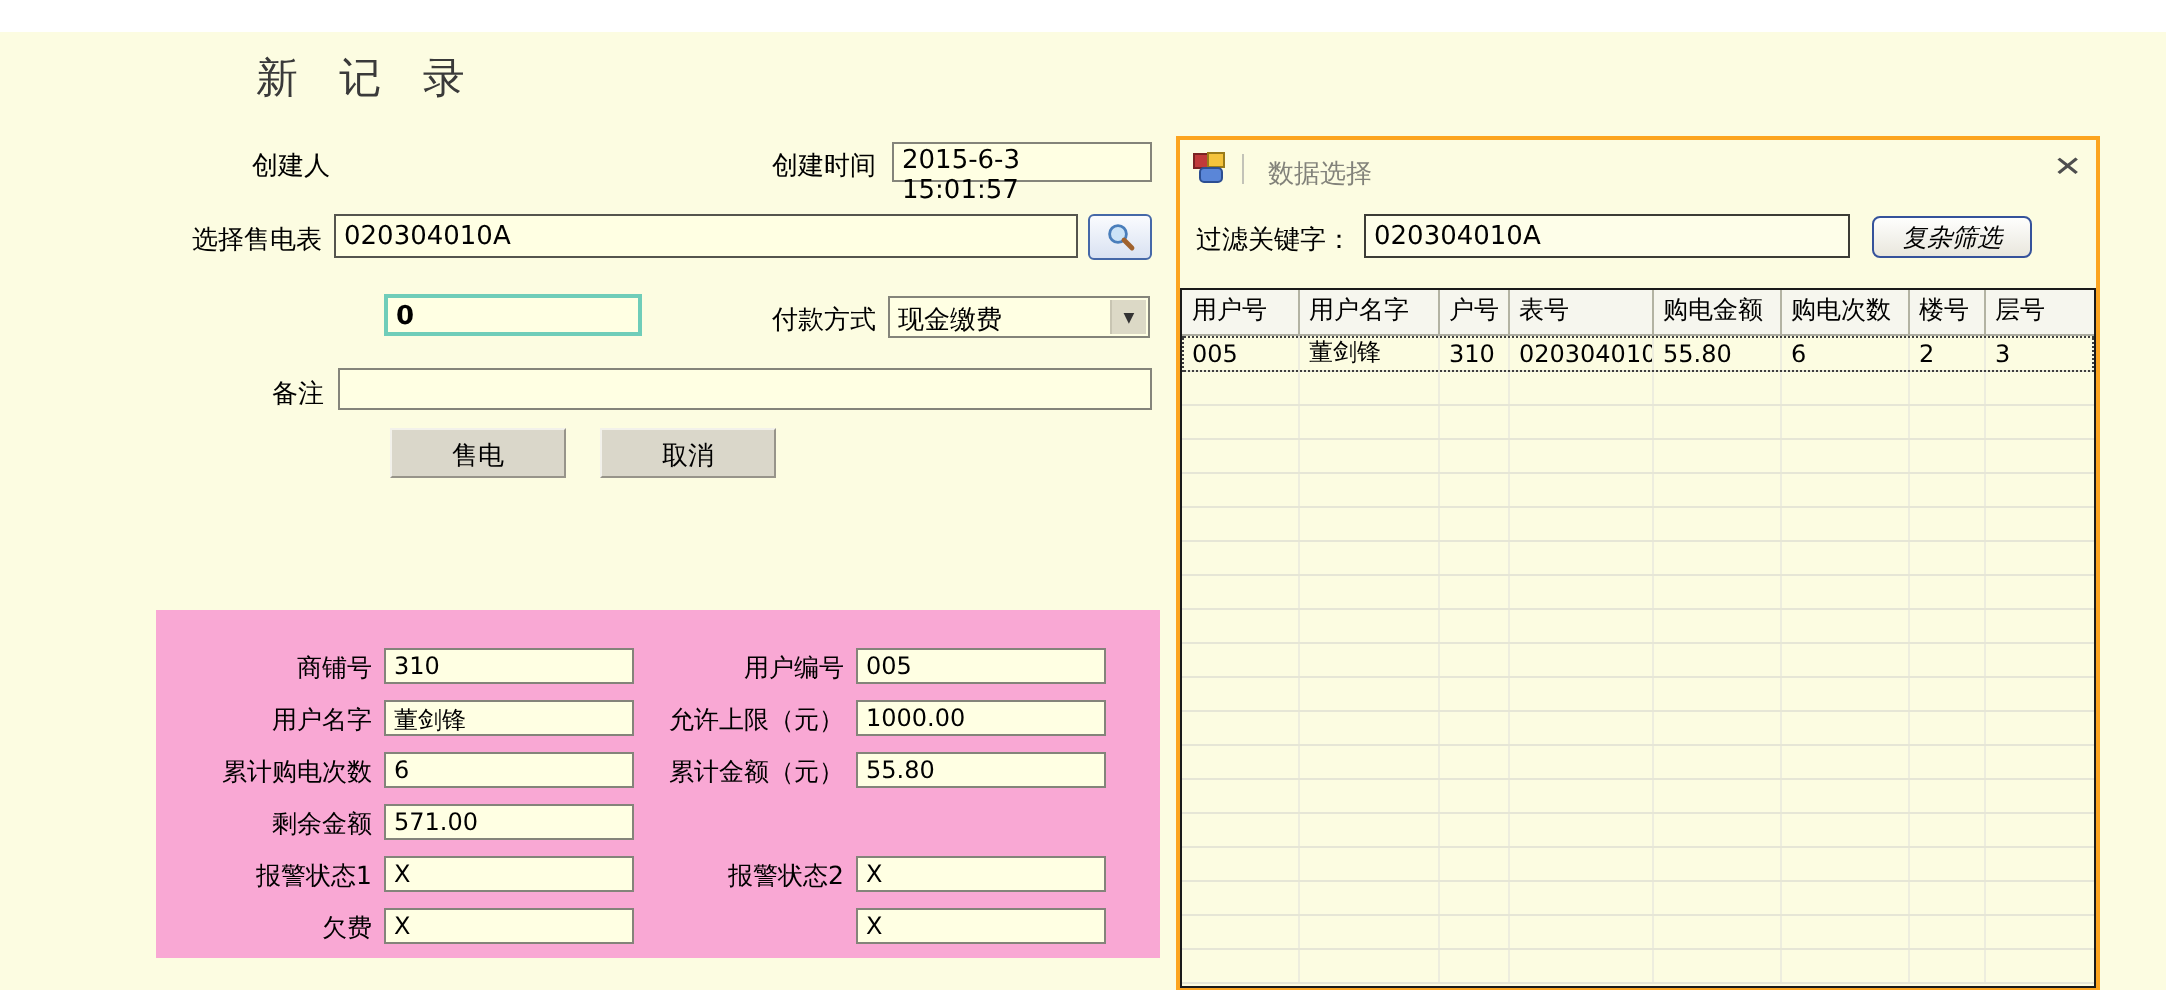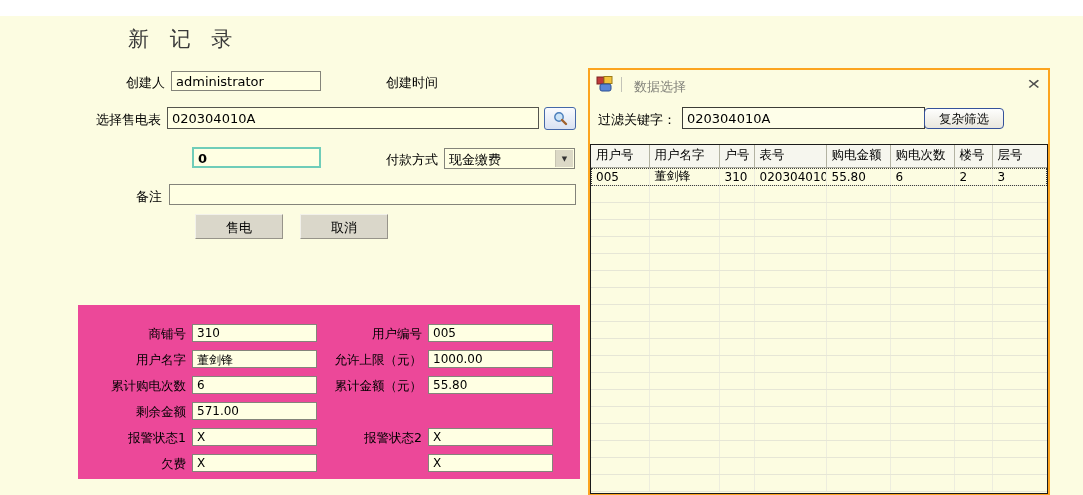--- a/index.html
+++ b/index.html
@@ -45,21 +45,21 @@
   }
   .combo .combo-text { position:absolute; left:4px; top:2px; font-size:13px; }
   .combo .combo-arrow-btn {
     position:absolute; right:1px; top:1px; bottom:1px; width:17px;
     background:#DCD9C6; border-left:1px solid #C8C5B2;
     display:flex; align-items:center; justify-content:center;
   }
   .combo .combo-arrow-btn span { font-size:7px; color:#333; }
   .gray-panel {
     position:absolute; left:78px; top:289px; width:502px; height:174px;
-    background:#ec4899;
+    background:#f9a8d4;
   }
   .sum-lbl { position:absolute; text-align:right; font-size:12.5px; white-space:nowrap; }
   .sum-box {
     position:absolute; box-sizing:border-box; width:125px; height:18px;
     background:#FFFFE3; border:1px solid #84847A;
     font-size:12px; padding:1px 0 0 4px;
   }
   .data-panel {
     position:absolute; left:588px; top:52px; width:462px; height:428px;
     box-sizing:border-box; border:2px solid #FCA41F; background:#FCFCE1;
@@ -90,23 +90,23 @@
   table.grid th:last-child, table.grid td:last-child { border-right:none; }
 </style>
 </head>
 <body>
 
 <div id="screen">
 
   <div class="page-title">新 记 录</div>
 
   <div class="lbl" style="left:55px; top:58px; width:110px;">创建人</div>
-  <input class="tbox" style="left: 171px; top: 55px; width: 150px; height: 20px;" value="administrator">
 
   <div class="lbl" style="left:360px; top:58px; width:78px;">创建时间</div>
+  <div class="tbox" style="left:446px; top:55px; width:130px; height:20px;">2015-6-3 15:01:57</div>
 
   <div class="lbl" style="left:45px; top:95px; width:116px;">选择售电表</div>
   <input class="tbox" style="left: 167px; top: 91px; width: 372px; height: 22px; border-color: rgb(85, 85, 78);" value="020304010A">
   <div class="search-btn" style="left:544px; top:91px; width:32px; height:23px;">
     <span style="display:inline-flex;">
       <svg width="17" height="16" viewBox="0 0 17 16">
         <circle cx="7" cy="6" r="4.2" fill="#CBE3F7" stroke="#4A7EBB" stroke-width="1.4"></circle>
         <line x1="10" y1="9" x2="14" y2="13" stroke="#A0622D" stroke-width="2.4" stroke-linecap="round"></line>
       </svg>
     </span>
@@ -165,21 +165,21 @@
         <rect x="8" y="0.5" width="8" height="7" fill="#F4C33C" stroke="#9A7B18" stroke-width="1"></rect>
         <rect x="4" y="8" width="11" height="7" rx="2" fill="#5A86D8" stroke="#2C4E92" stroke-width="1"></rect>
       </svg>
     </span>
     <div class="panel-sep"></div>
     <div class="panel-title">数据选择</div>
     <div class="close-x">✕</div>
 
     <div class="lbl" style="left:8px; top:41px; width:84px; text-align:left;">过滤关键字：</div>
     <input class="tbox" style="left: 92px; top: 37px; width: 243px; height: 22px; border-color: rgb(60, 60, 54); background: rgb(254, 254, 233);" value="020304010A">
-    <div class="xp-btn" style="left:334px; top:38px; width:80px; height:21px;">复杂筛选</div>
+    <div class="xp-btn" style="left:346px; top:38px; width:80px; height:21px;font-style:italic;">复杂筛选</div>
 
     <div class="grid-wrap">
       <table class="grid" id="grid-table">
           <colgroup>
             <col style="width: 58px;">
             <col style="width: 70px;">
             <col style="width: 35px;">
             <col style="width: 72px;">
             <col style="width: 64px;">
             <col style="width: 64px;">

